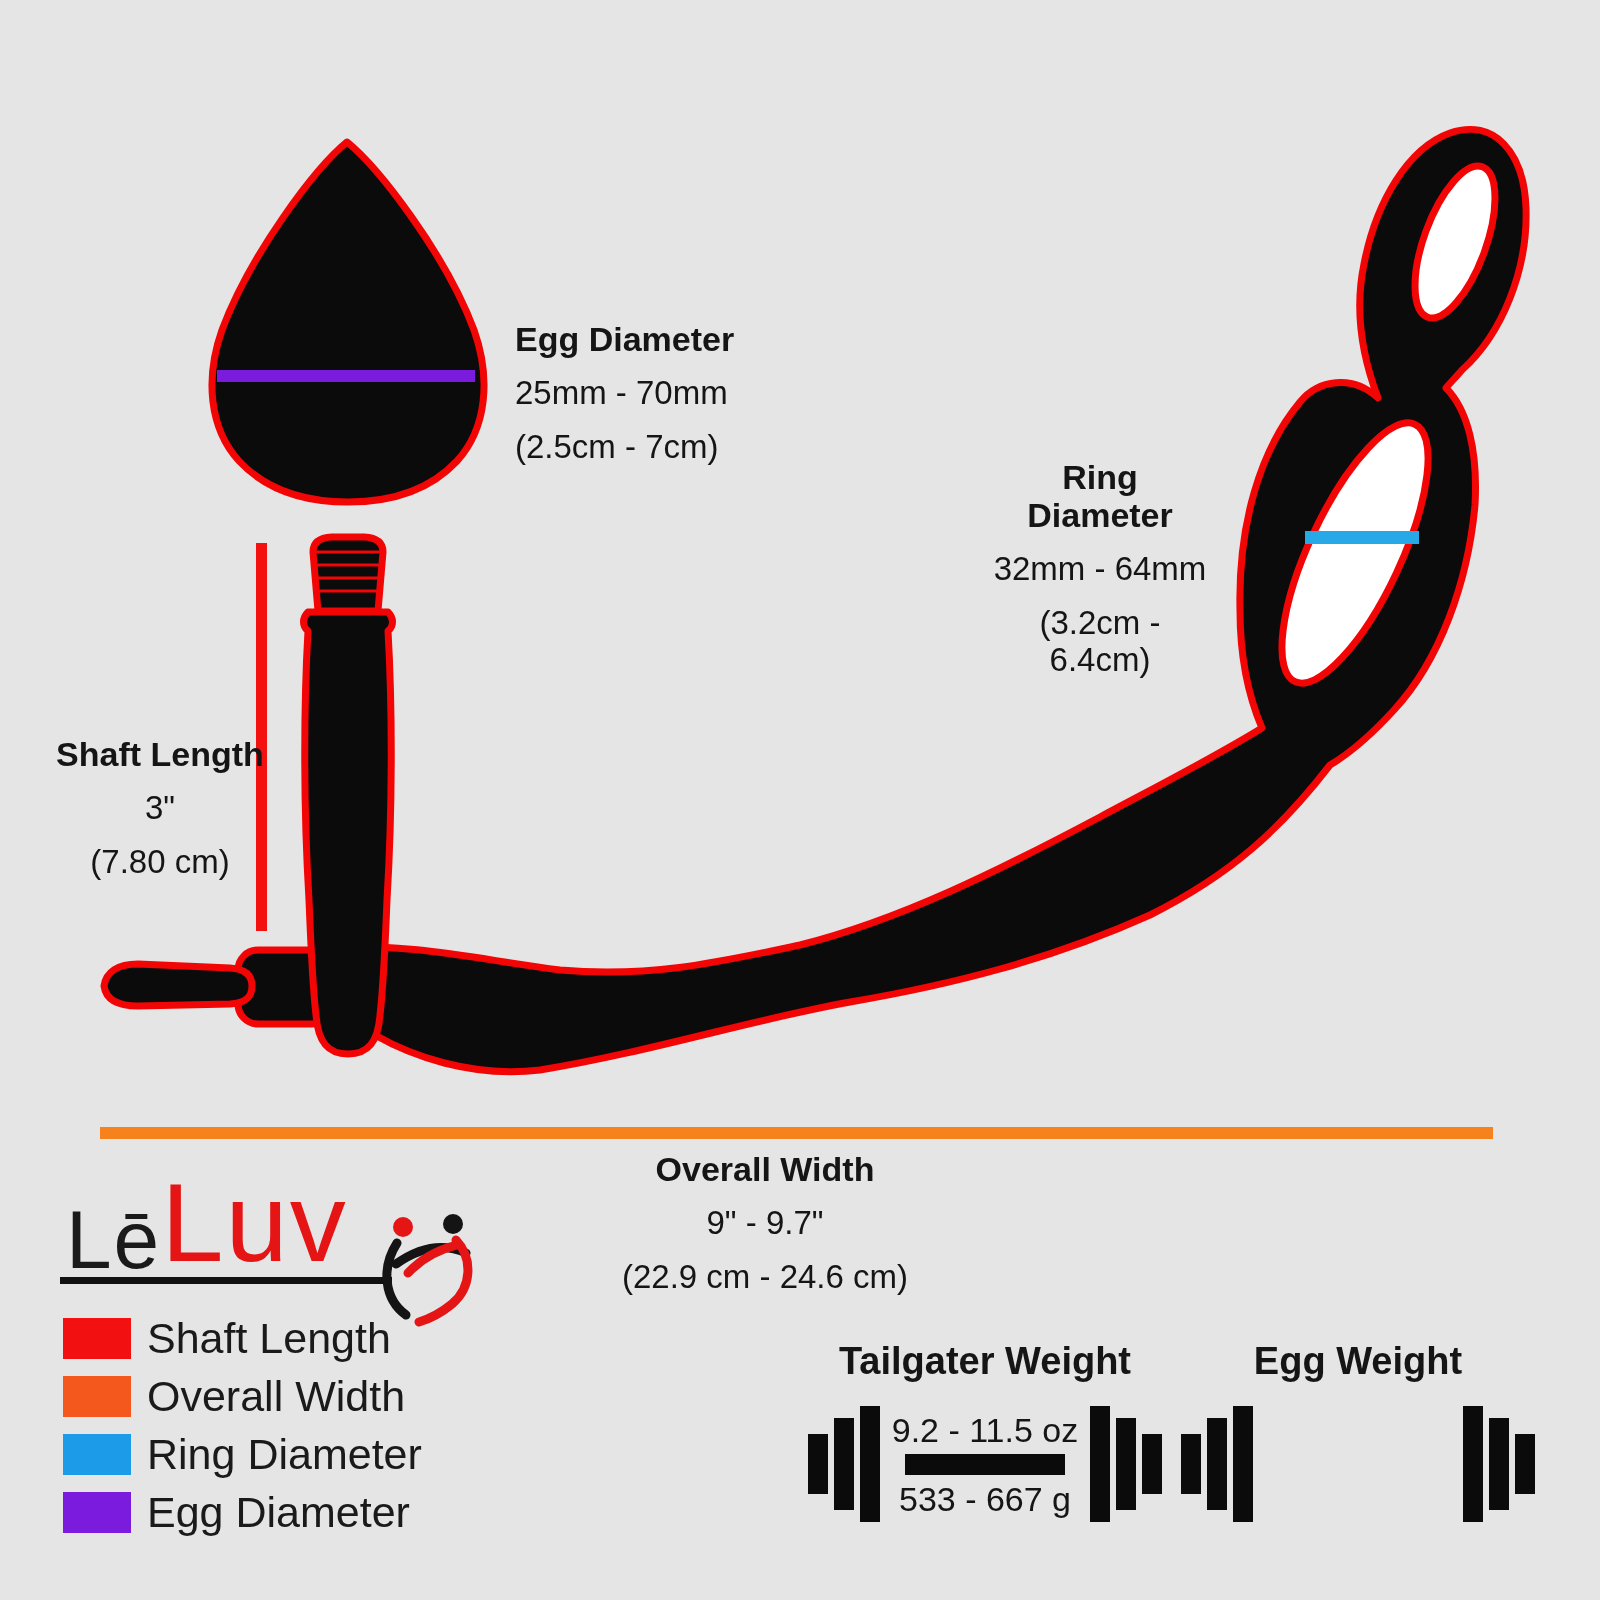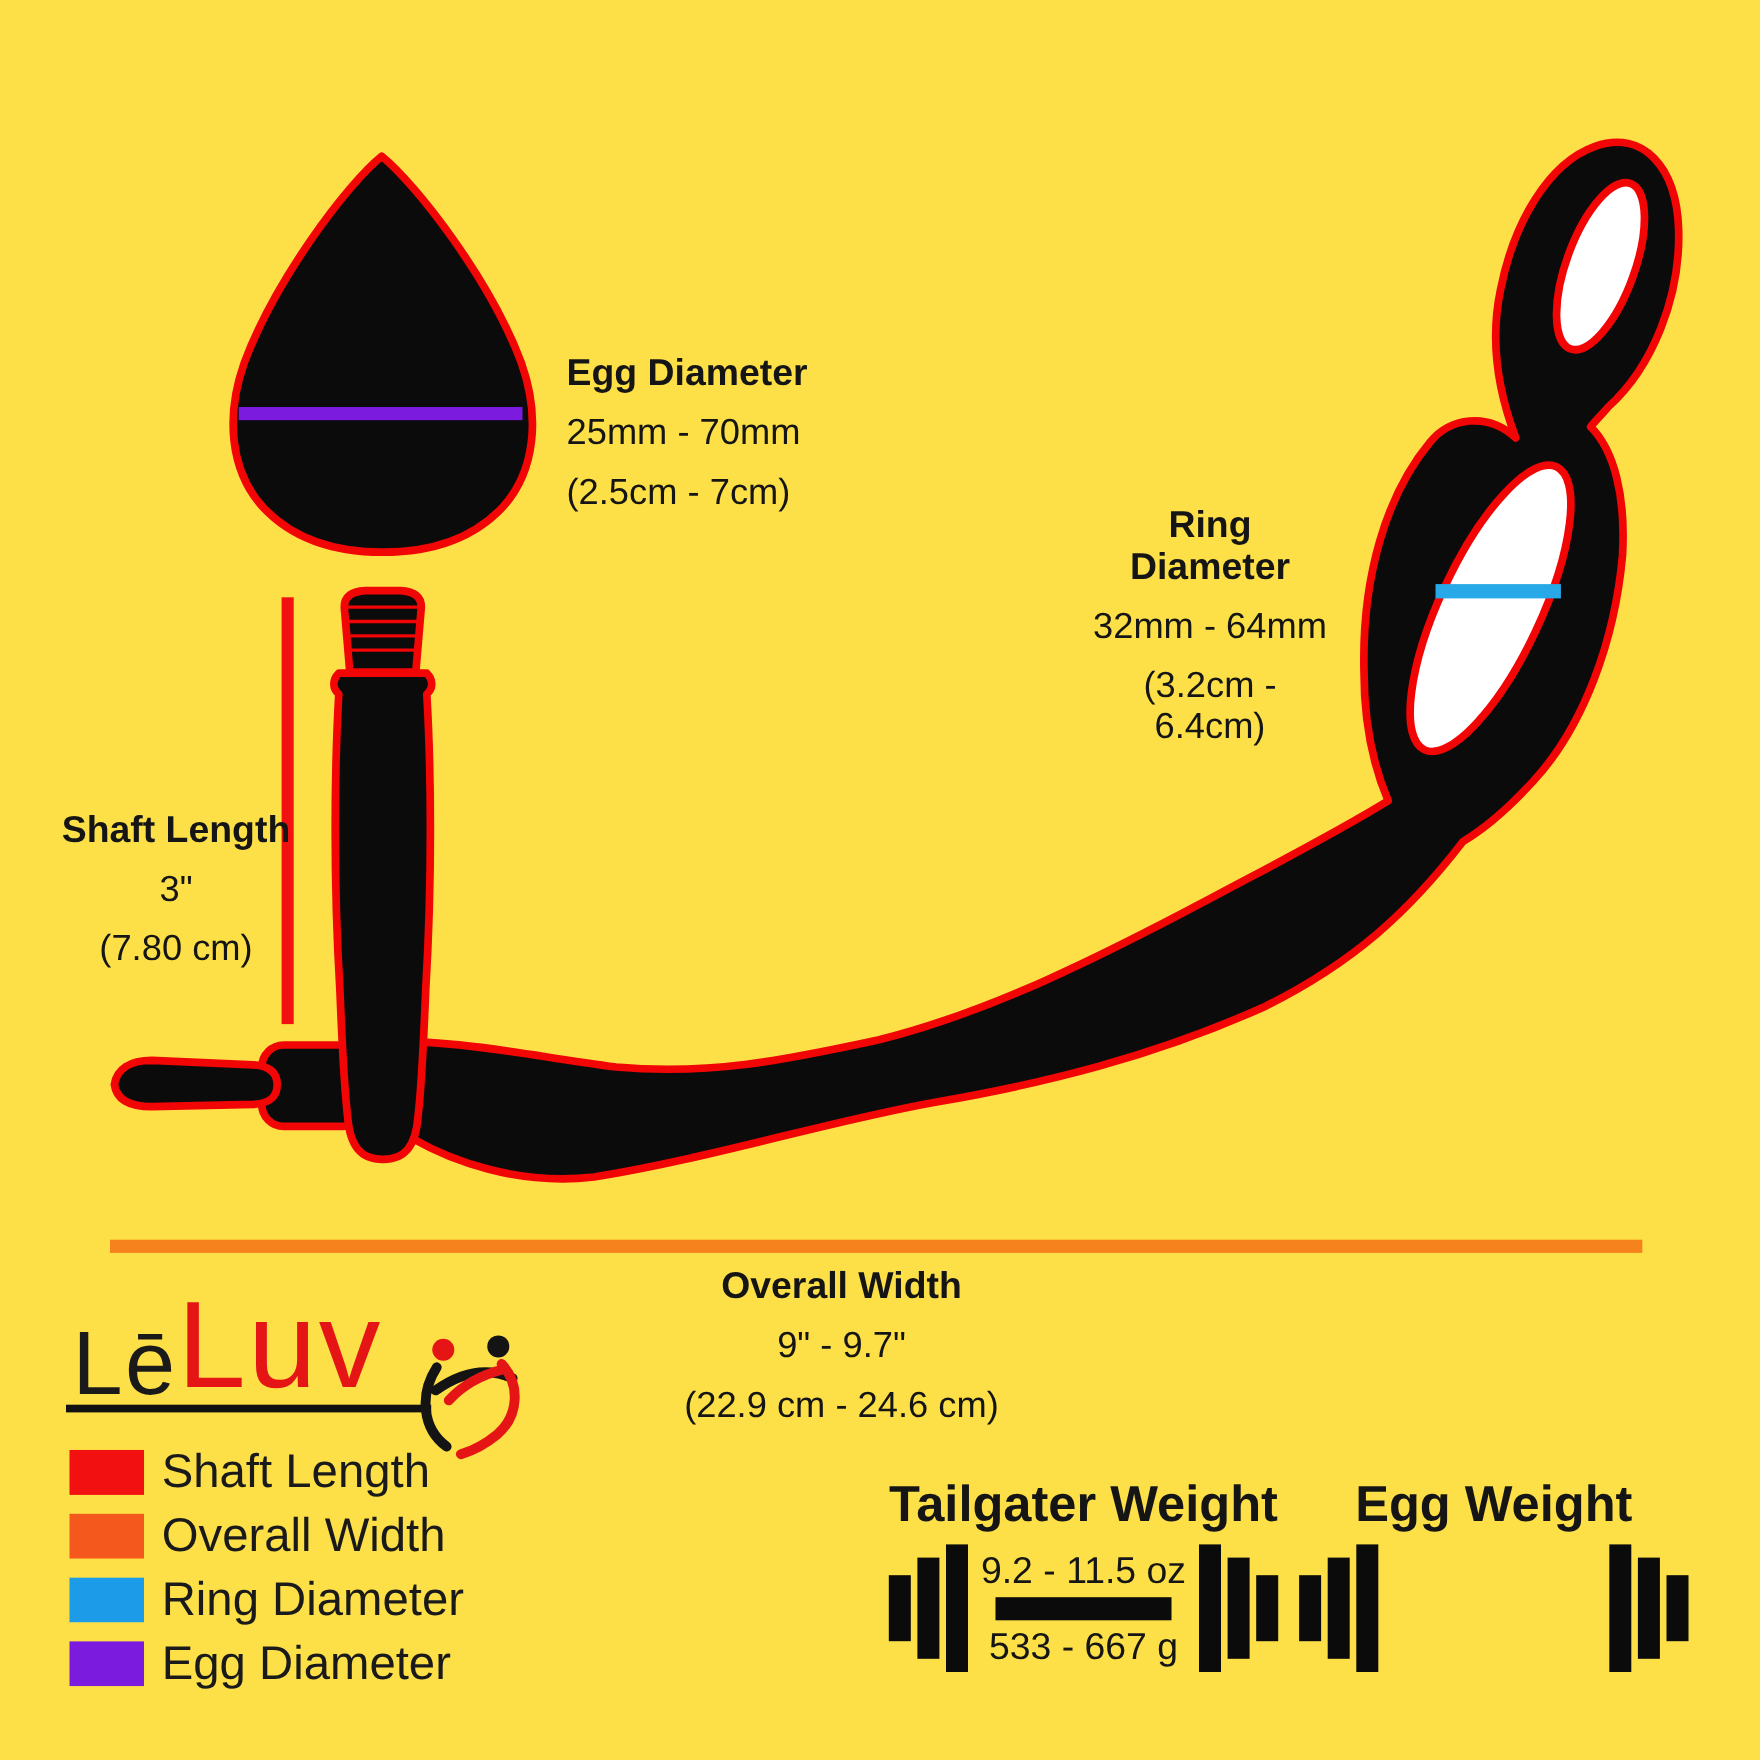--- a/index.html
+++ b/index.html
@@ -1,37 +1,37 @@
 <!DOCTYPE html>
 <html><head>
 <meta charset="utf-8">
 <style>
   html,body{margin:0;padding:0;background:#ffffff;}
-  .canvas{position:relative;width:1600px;height:1600px;background:#fde047;overflow:hidden;
+  .canvas{position:relative;width:1600px;height:1600px;background:#e5e5e5;overflow:hidden;
           font-family:"Liberation Sans", sans-serif;color:#151515;}
   svg{display:block}
   #product-svg{position:absolute;left:0;top:0;}
   .label-block{position:absolute;line-height:1.12;}
   .label-block .title{font-weight:bold;font-size:34px;}
   .label-block .val{font-size:33px;margin-top:17px;}
   .center{text-align:center;}
   
   .logo{position:absolute;left:56px;top:1158px;display:flex;align-items:flex-end;margin-left:10px;}
   .logo .le{font-size:82px;color:#1a1a1a;letter-spacing:2px;}
   .logo .luv{font-size:112px;font-weight:normal;color:#e61515;letter-spacing:2px;}
   .logo-underline{position:absolute;left:60px;top:1277px;width:332px;height:7px;background:#111;}
   .heart-mark{position:absolute;left:378px;top:1200px;}
   
   .legend{position:absolute;left:63px;top:1318px;}
   .legend-row{display:flex;align-items:center;margin-bottom:17px;height:41px;}
   .legend-row .sw{margin-right:16px;}
   .legend-row .lab{font-size:43px;color:#1a1a1a;}
   
   .weight-block{position:absolute;width:360px;text-align:center;}
-  .weight-title{font-size:46px;font-weight:bold;margin-bottom:10px;}
+  .weight-title{font-size:38px;font-weight:bold;margin-bottom:23px;}
   .dumbbell{display:flex;align-items:center;justify-content:space-between;}
   .plates{display:flex;align-items:center;}
   .plate{background:#0b0b0b;width:20px;margin:0 3px;}
   .p-small{height:60px;}  .p-med{height:92px;}  .p-large{height:116px;}
   .bar-col{display:flex;flex-direction:column;align-items:center;margin:0 3px;}
   .bar-col .wtext{font-size:34px;line-height:1;}
   .bar{width:160px;height:21px;background:#0b0b0b;margin:7px 0;}
 </style>
 </head>
 <body>

